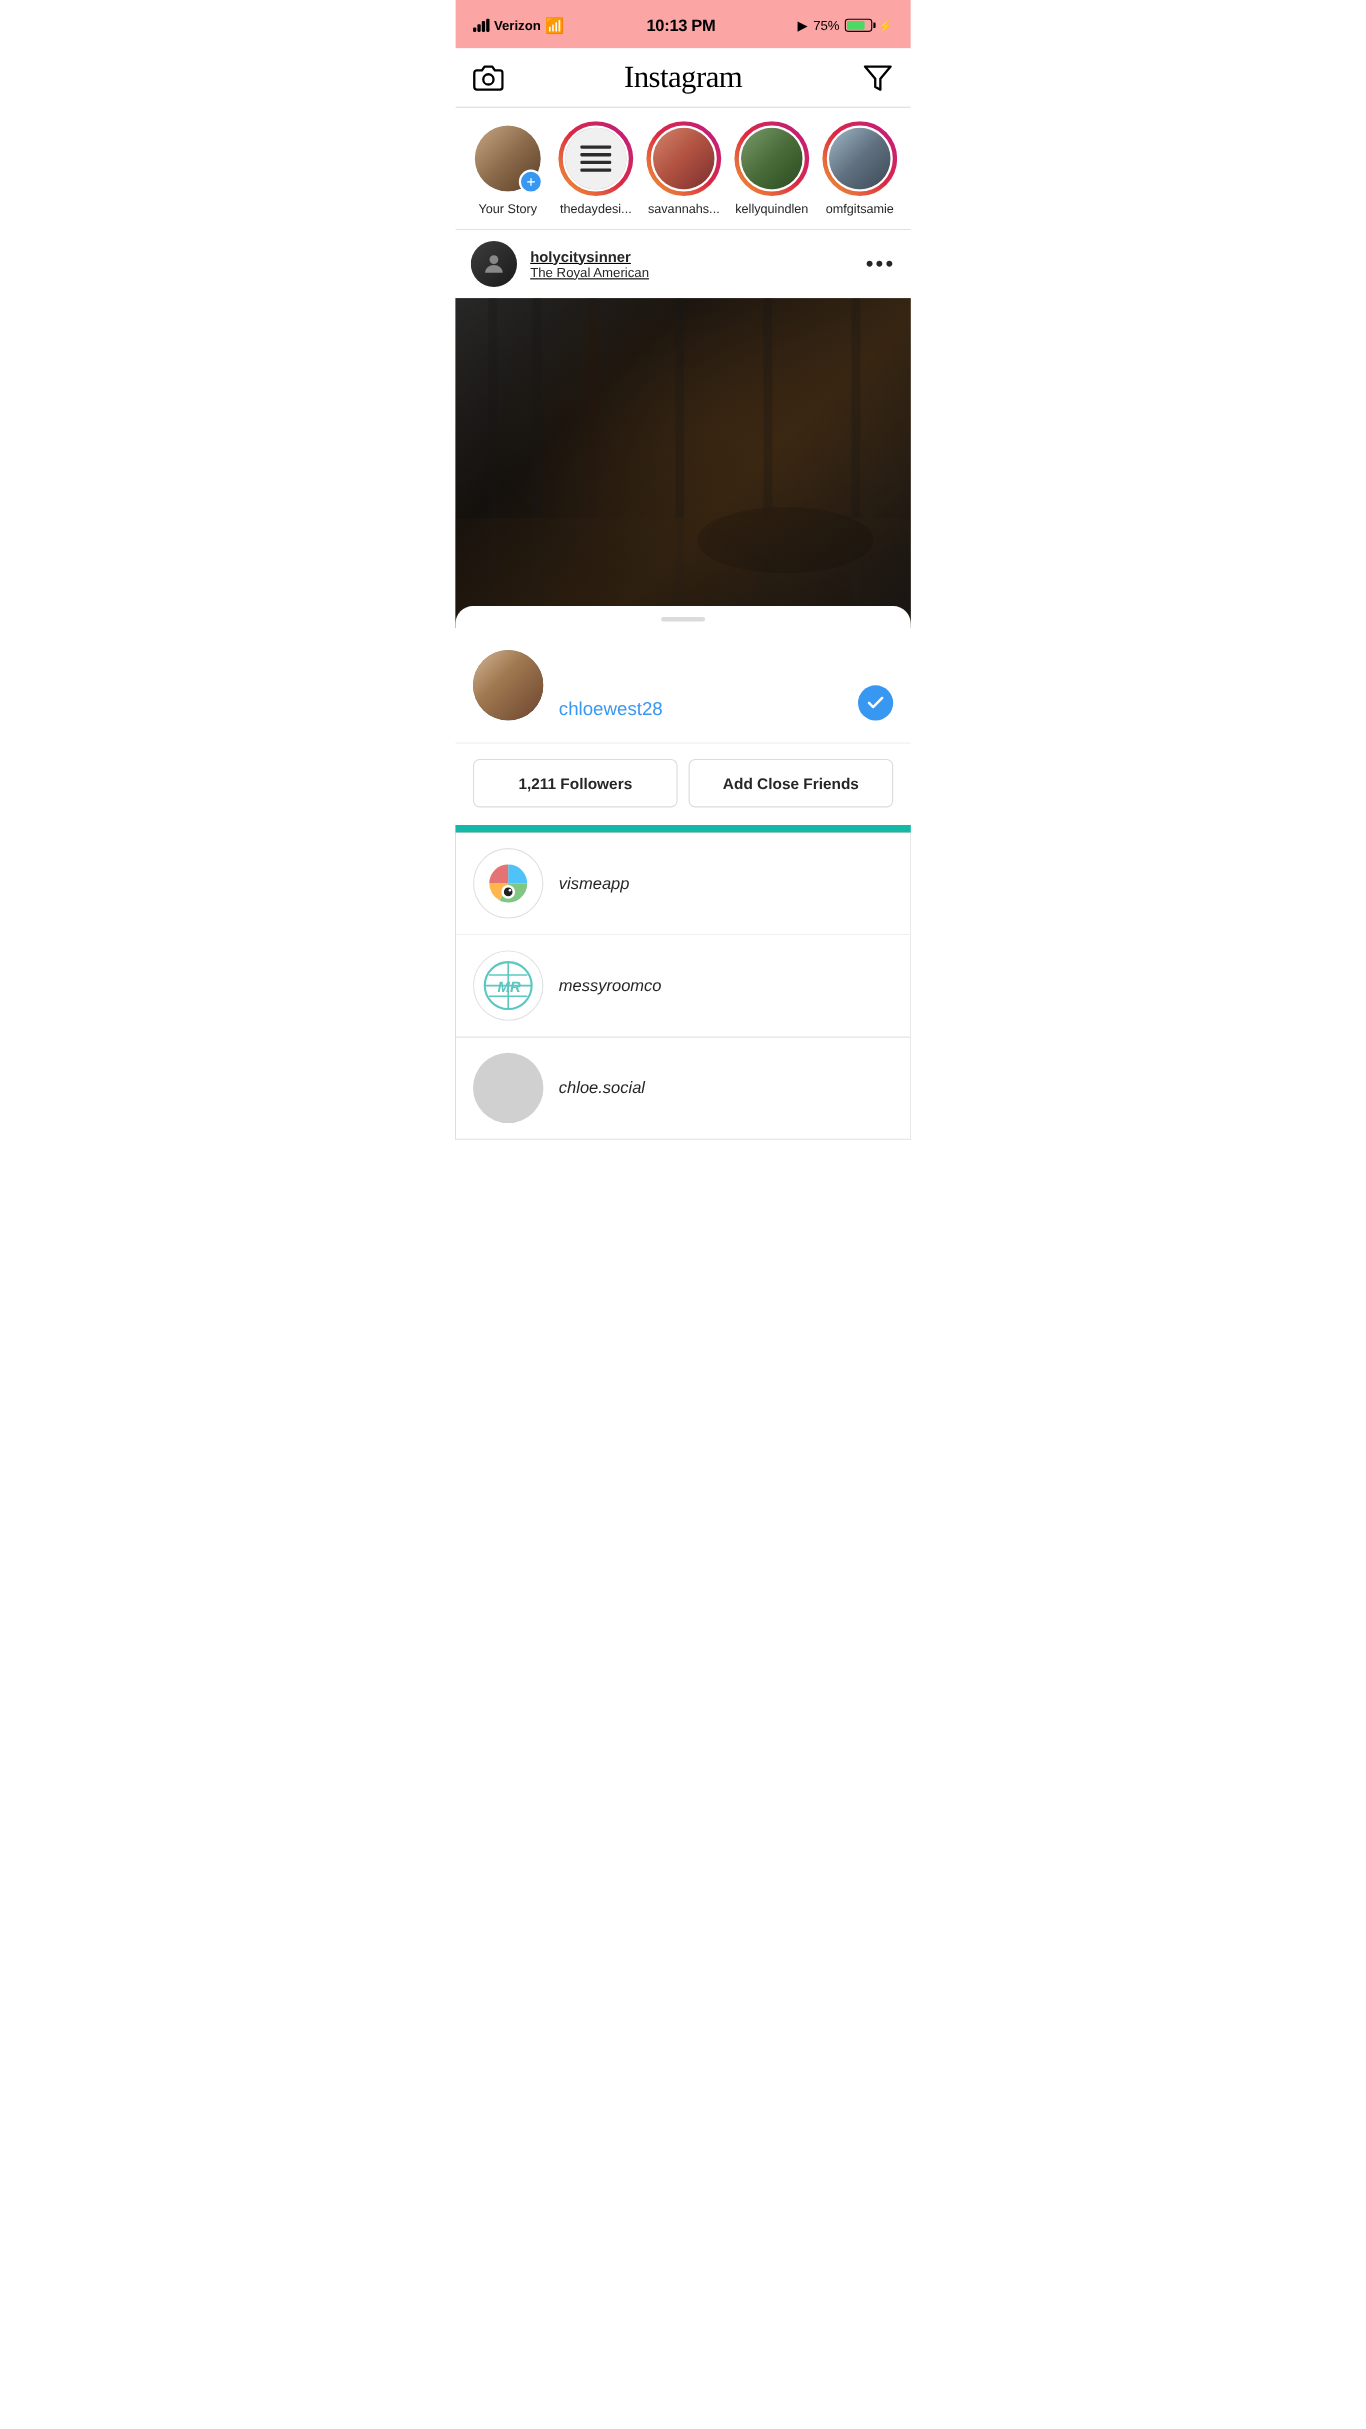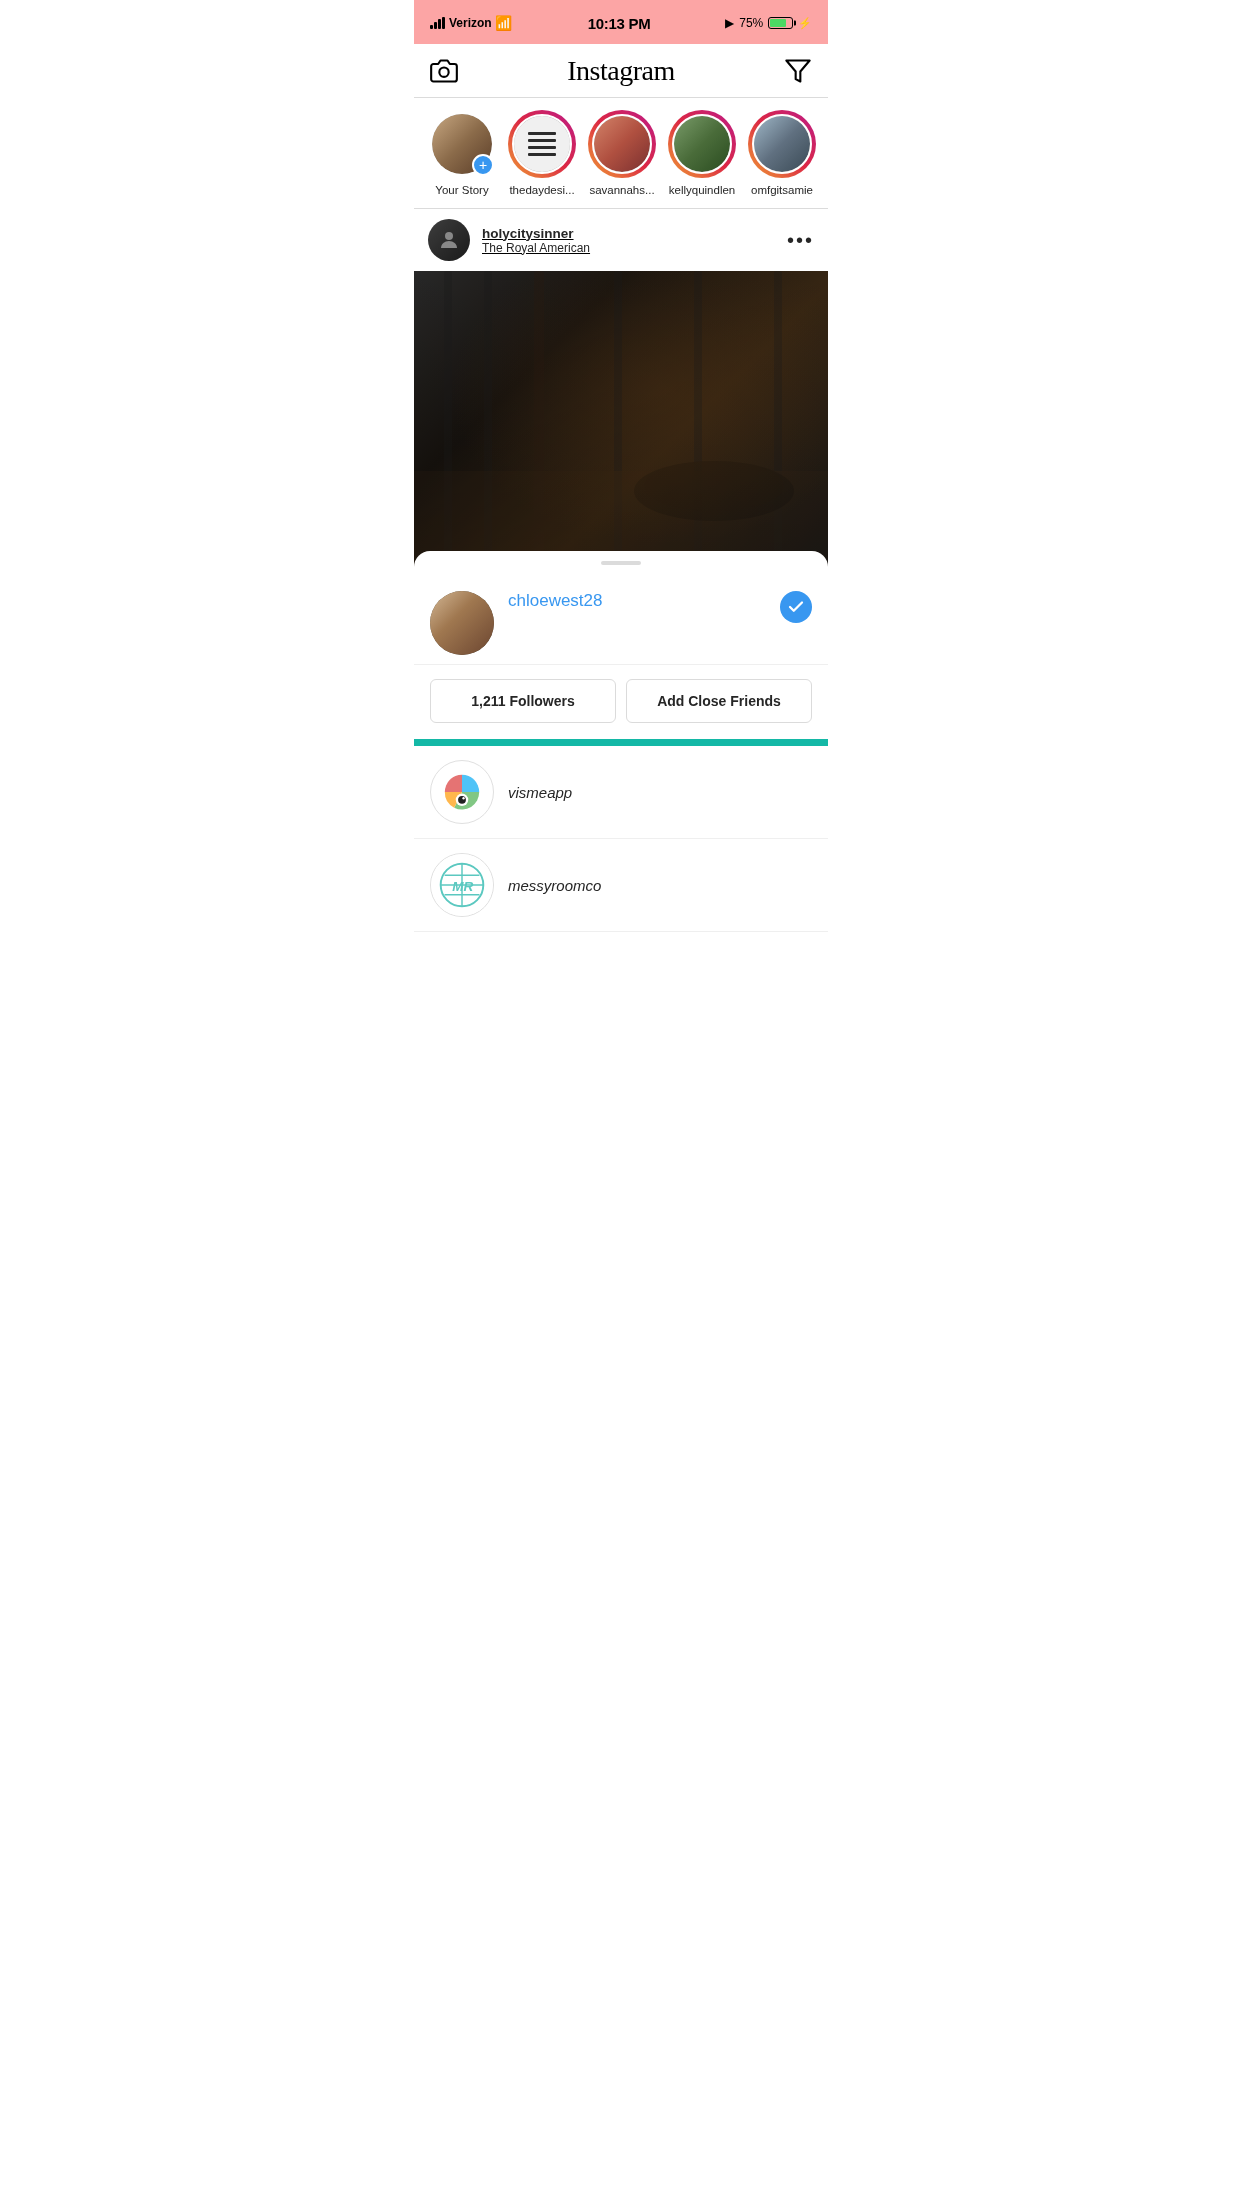--- a/index.html
+++ b/index.html
@@ -262,22 +262,22 @@
       width: 40px;
       height: 4px;
       background: #dbdbdb;
       border-radius: 2px;
       margin: 0 auto 16px;
     }
 
     
     .sheet-profile-row {
       display: flex;
-      align-items: flex-start;
-      padding: 10px 16px 9px;
+      align-items: flex-end;
+      padding: 10px 16px 20px;
       gap: 14px;
       border-bottom: 1px solid #efefef;
     }
     .sheet-avatar {
       width: 64px;
       height: 64px;
       border-radius: 50%;
       overflow: hidden;
       flex-shrink: 0;
     }
@@ -578,15 +578,20 @@
           <line x1="14" y1="42" x2="50" y2="42" stroke="#5bc8c0" stroke-width="1.5"></line>
 
           <line x1="32" y1="10" x2="32" y2="54" stroke="#5bc8c0" stroke-width="1.5"></line>
 
           <text x="22" y="38" font-family="Arial" font-size="14" font-weight="bold" fill="#5bc8c0">MR</text>
         </svg>
       </div>
       <span class="account-username">messyroomco</span>
     </div>
 
+    <div class="account-item">
+      <div class="account-avatar chloe-social-avatar" style="background:#d0d0d0;border-radius:50%;">
+      </div>
+      <span class="account-username">chloe.social</span>
+    </div>
 
   </div>
 </div>
 
 </body></html>

